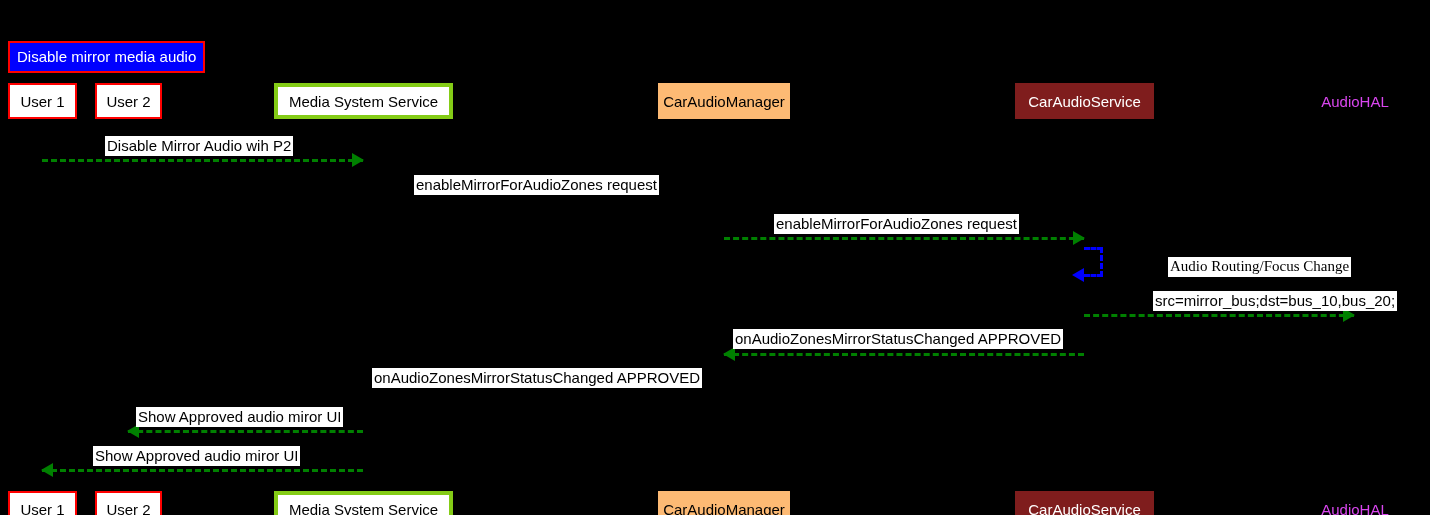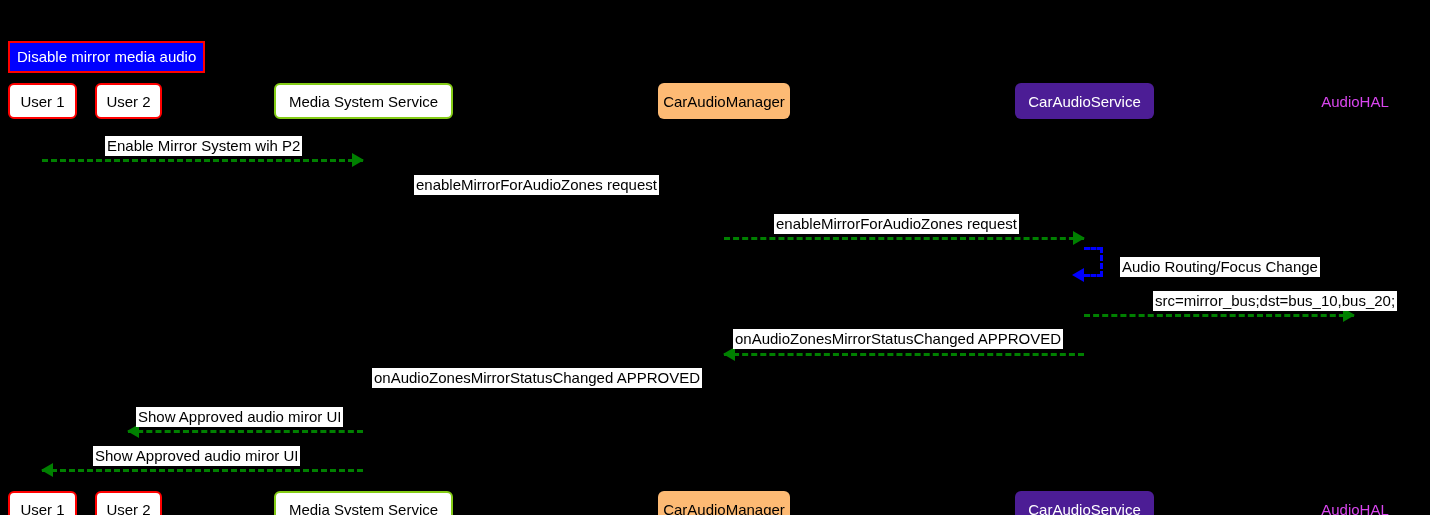--- a/index.html
+++ b/index.html
@@ -32,30 +32,29 @@
   
   .participant{
     position:absolute;
     box-sizing:border-box;
     display:flex;
     align-items:center;
     justify-content:center;
     white-space:nowrap;
     font-size:15px;
     line-height:1;
-    border-radius:6px;
   }
   .participant.boxed{
     background:#ffffff;
     color:#000000;
   }
   .participant.red-box{ border:2px solid #ff0000; }
-  .participant.green-box{ border:2px solid #84cc16; }
+  .participant.green-box{ border:4px solid #84cc16; }
   .participant.blue-fill{
-    background:#4c1d95;
+    background:#7f1d1d;
     color:#ffffff;
     border:none;
   }
   .participant.plain-white{
     background:#fdba74;
     color:#000000;
     border:none;
   }
   .participant.no-box{
     background:transparent;
@@ -154,21 +153,21 @@
       <div class="participant boxed green-box" style="left: 274px; top: 458px; width: 179px; height: 36px;">Media System Service</div>
       <div class="participant plain-white" style="left: 658px; top: 458px; width: 132px; height: 36px;">CarAudioManager</div>
       <div class="participant blue-fill" style="left: 1015px; top: 458px; width: 139px; height: 36px;">CarAudioService</div>
       <div class="participant no-box" style="left: 1310px; top: 458px; width: 90px; height: 36px;">AudioHAL</div>
     </div>
   <div id="messages">
       <div class="msg" style="left: 42px; width: 321px; top: 126px;">
         <div class="line"></div>
         <div class="head right"></div>
       </div>
-      <div class="msg-label" style="left: 105px; top: 103px;">Enable Mirror System wih P2</div>
+      <div class="msg-label" style="left: 105px; top: 103px;">Disable Mirror Audio wih P2</div>
       <div class="msg-label" style="left: 414px; top: 142px;">enableMirrorForAudioZones request</div>
       <div class="msg" style="left: 724px; width: 360px; top: 204px;">
         <div class="line"></div>
         <div class="head right"></div>
       </div>
       <div class="msg-label" style="left: 774px; top: 181px;">enableMirrorForAudioZones request</div>
       <div class="msg" style="left: 1084px; width: 270px; top: 281px;">
         <div class="line"></div>
         <div class="head right"></div>
       </div>
@@ -185,16 +184,16 @@
       </div>
       <div class="msg-label" style="left: 136px; top: 374px;">Show Approved audio miror UI</div>
       <div class="msg" style="left: 42px; width: 321px; top: 436px;">
         <div class="line"></div>
         <div class="head left"></div>
       </div>
       <div class="msg-label" style="left: 93px; top: 413px;">Show Approved audio miror UI</div>
       <div class="selfmsg" style="left: 1084px; top: 214px; width: 19px; height: 30px;">
         <div class="head"></div>
       </div>
-      <div class="msg-label" style="left: 1120px; top: 224px;">Audio Routing/Focus Change</div>
+      <div class="msg-label" style="left: 1168px; top: 224px; font-family: Liberation Serif, serif;">Audio Routing/Focus Change</div>
     </div>
 
 </div>
 
 </body></html>

